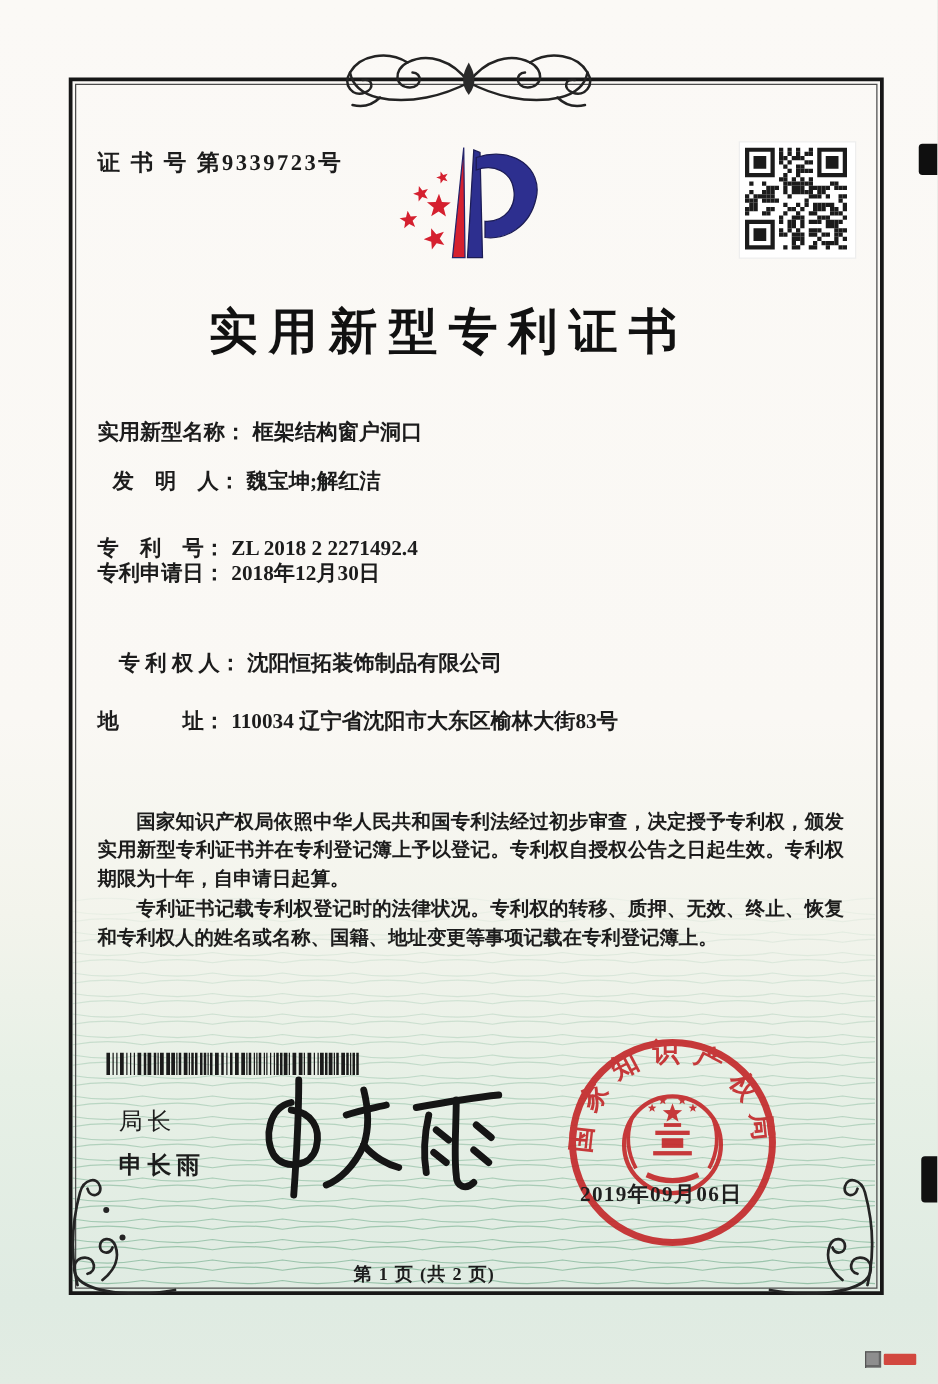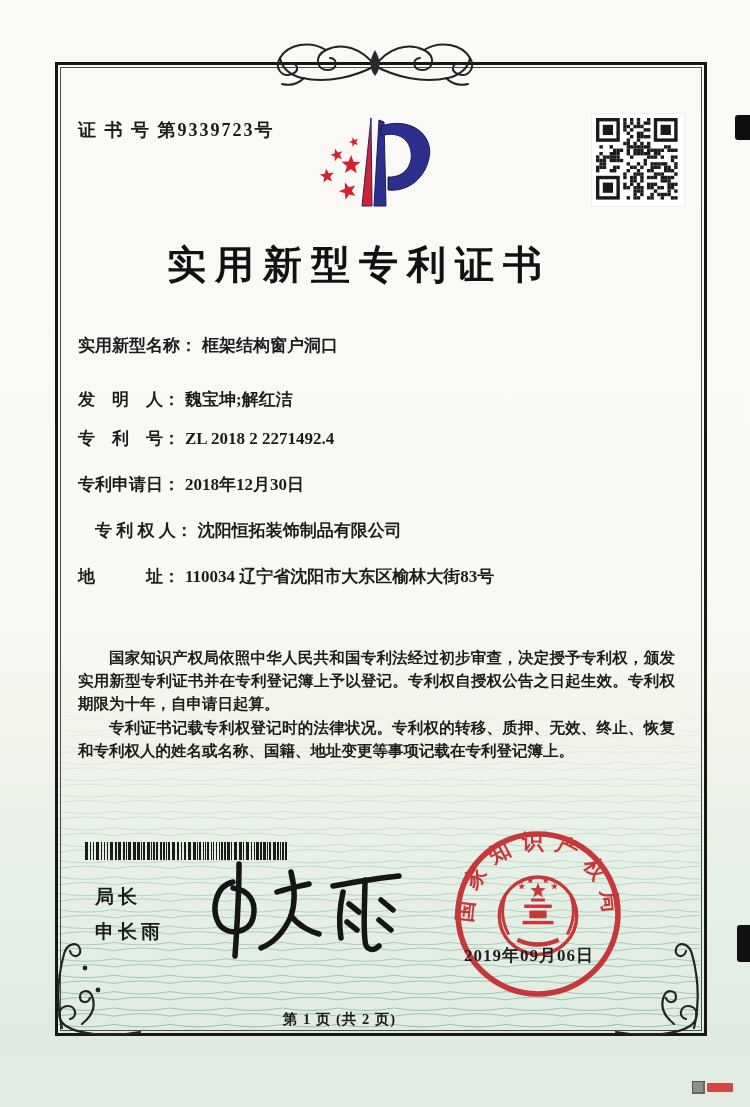--- a/index.html
+++ b/index.html
@@ -31,21 +31,21 @@
   }
   .field-row{left:78px;font-size:17px;font-weight:600;white-space:nowrap;text-align:right;}
   .field-row .val{margin-left:5px;}
   .row-pair2{position:absolute;left:302px;top:0;}
   .body-text{
     left:78px;top:646px;width:597px;
     font-size:15.5px;line-height:23.2px;font-weight:600;
     text-align:justify;
   }
   .body-text p{margin:0;text-indent:31px;}
-  .signer-title{left:95px;top:884px;font-size:19px;font-weight:700;letter-spacing:4px;}
+  .signer-title{left:95px;top:884px;font-size:19px;font-weight:400;letter-spacing:4px;}
   .signer-name{left:95px;top:919px;font-size:19px;font-weight:600;letter-spacing:4px;}
   .seal-date{left:464px;top:944px;font-size:17px;font-weight:600;letter-spacing:1px;color:#1f1f1f;}
   .page-info{left:0;top:1010px;width:679px;text-align:center;font-size:14.5px;font-weight:600;letter-spacing:1px;}
   .back-note{left:0;top:1052px;width:710px;text-align:center;font-size:15.5px;font-weight:600;letter-spacing:3px;}
   .qr-box{left:592px;top:114px;width:92px;height:92px;background:#fff;box-shadow:0 0 0 1px #eee;}
   .edge-mark-1{left:735px;top:115px;width:15px;height:25px;background:#0f0f0f;border-radius:3px 0 0 3px;}
   .edge-mark-2{left:737px;top:925px;width:13px;height:37px;background:#111;border-radius:3px 0 0 3px;}
   .wm-qr{left:692px;top:1081px;width:13px;height:13px;background:#8e8e8e;box-shadow:inset 1px 1px 0 #555, inset -2px -2px 0 #666;}
   .wm-red{left:707px;top:1083px;width:26px;height:9px;background:#d2483f;border-radius:1px;}
   svg{display:block;}
@@ -360,27 +360,27 @@
           <rect x="6.8" y="64.6" width="10.2" height="10.2"></rect>
         </g>
     </svg>
   </div>
 
   <div class="abs title">实用新型专利证书</div>
 
   <div class="abs field-row" style="top:334px;">
     <span class="lbl">实用新型名称：</span><span class="val">框架结构窗户洞口</span>
   </div>
-  <div class="abs field-row" style="top:388px;">
+  <div class="abs field-row" style="top:373px;margin-left:12px;">
     <span class="lbl">发　明　人：</span><span class="val">魏宝坤;解红洁</span>
   </div>
   <div class="abs field-row" style="top:427px;">
     <span class="lbl">专　利　号：</span><span class="val">ZL 2018 2 2271492.4</span>
   </div>
-  <div class="abs field-row" style="top:473px;">
+  <div class="abs field-row" style="top:447px;">
     <span class="lbl">专利申请日：</span><span class="val">2018年12月30日</span>
   </div>
   <div class="abs field-row" style="top:519px;margin-left:17px;">
     <span class="lbl">专 利 权 人：</span><span class="val">沈阳恒拓装饰制品有限公司</span>
   </div>
   <div class="abs field-row" style="top:565px;">
     <span class="lbl">地　　　址：</span><span class="val">110034 辽宁省沈阳市大东区榆林大街83号</span>
   </div>
 
   <div class="abs body-text">

